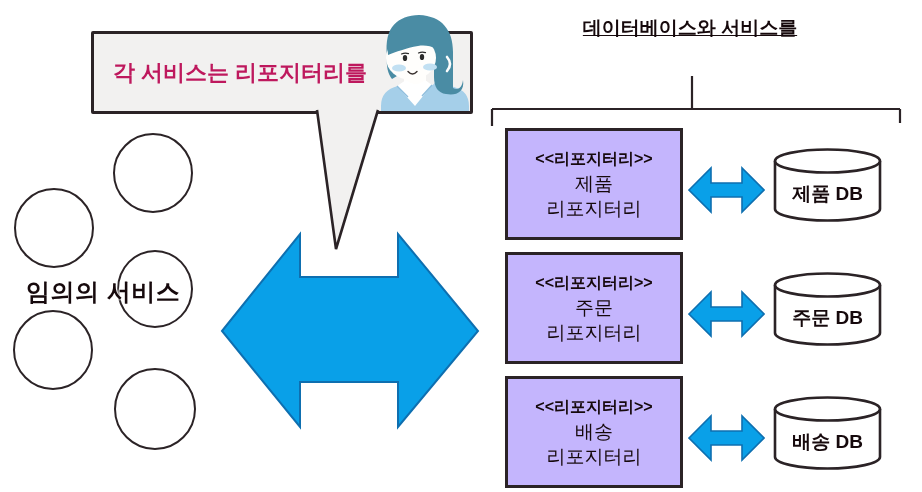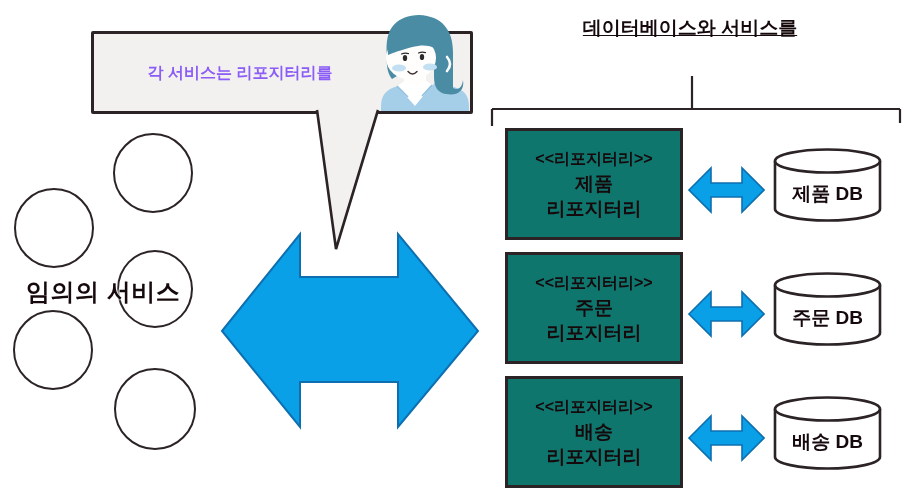--- a/index.html
+++ b/index.html
@@ -4,45 +4,45 @@
 <style>
   html,body{margin:0;padding:0;background:#fff;}
   body{font-family:"Liberation Sans","DejaVu Sans",sans-serif;}
   .stage{position:relative;width:922px;height:492px;background:#fff;overflow:hidden;}
 
   
   .bubble{position:absolute;left:91px;top:31px;width:382px;height:83px;
     box-sizing:border-box;border:3px solid #2b2326;background:#f2f1f0;border-radius:2px;
     display:flex;flex-direction:column;justify-content:center;align-items:center;
     padding-right:84px;}
-  .bubble .line{font-size:16px;font-weight:700;line-height:29px;color:#8b5cf6;white-space:nowrap;}
+  .bubble .line{font-size:22px;font-weight:700;line-height:29px;color:#be185d;white-space:nowrap;}
   .tail{position:absolute;left:310px;top:105px;}
   .avatar{position:absolute;left:378px;top:8px;}
 
   
   .circle{position:absolute;box-sizing:border-box;border:2.5px solid #2b2326;border-radius:50%;background:#fff;}
   .left-label{position:absolute;left:26px;top:276px;font-size:24px;font-weight:800;color:#16090c;
     white-space:nowrap;letter-spacing:0.5px;
     text-shadow:0 0 2px #fff,0 0 2px #fff,0 0 3px #fff;}
 
   
   .big-arrow{position:absolute;left:220px;top:231px;}
 
   
   .col-header{position:absolute;left:540px;top:15px;width:300px;text-align:center;
     font-size:19px;font-weight:700;line-height:25px;color:#16090c;white-space:nowrap;text-decoration:underline;}
   .bracket{position:absolute;left:488px;top:70px;}
 
   
   .repo-row{position:absolute;left:505px;width:380px;height:112px;}
   .repo-box{position:absolute;left:0;top:0;width:178px;height:112px;box-sizing:border-box;
-    border:3px solid #2b2326;background:#0f766e;display:flex;flex-direction:column;
+    border:3px solid #2b2326;background:#c4b5fd;display:flex;flex-direction:column;
     justify-content:center;align-items:center;}
   .stereotype{font-size:16px;font-weight:600;color:#16090c;line-height:24px;white-space:nowrap;}
-  .repo-name{font-size:19px;font-weight:700;color:#16090c;line-height:25px;white-space:nowrap;}
+  .repo-name{font-size:19px;font-weight:400;color:#16090c;line-height:25px;white-space:nowrap;}
   .small-arrow{position:absolute;left:183px;top:38px;}
   .db-cyl{position:absolute;left:268px;top:20px;}
   .db-cyl text{font-family:"Liberation Sans","DejaVu Sans",sans-serif;}
 </style>
 </head>
 <body>
 
 <div class="stage">
 
   <div class="bubble">

